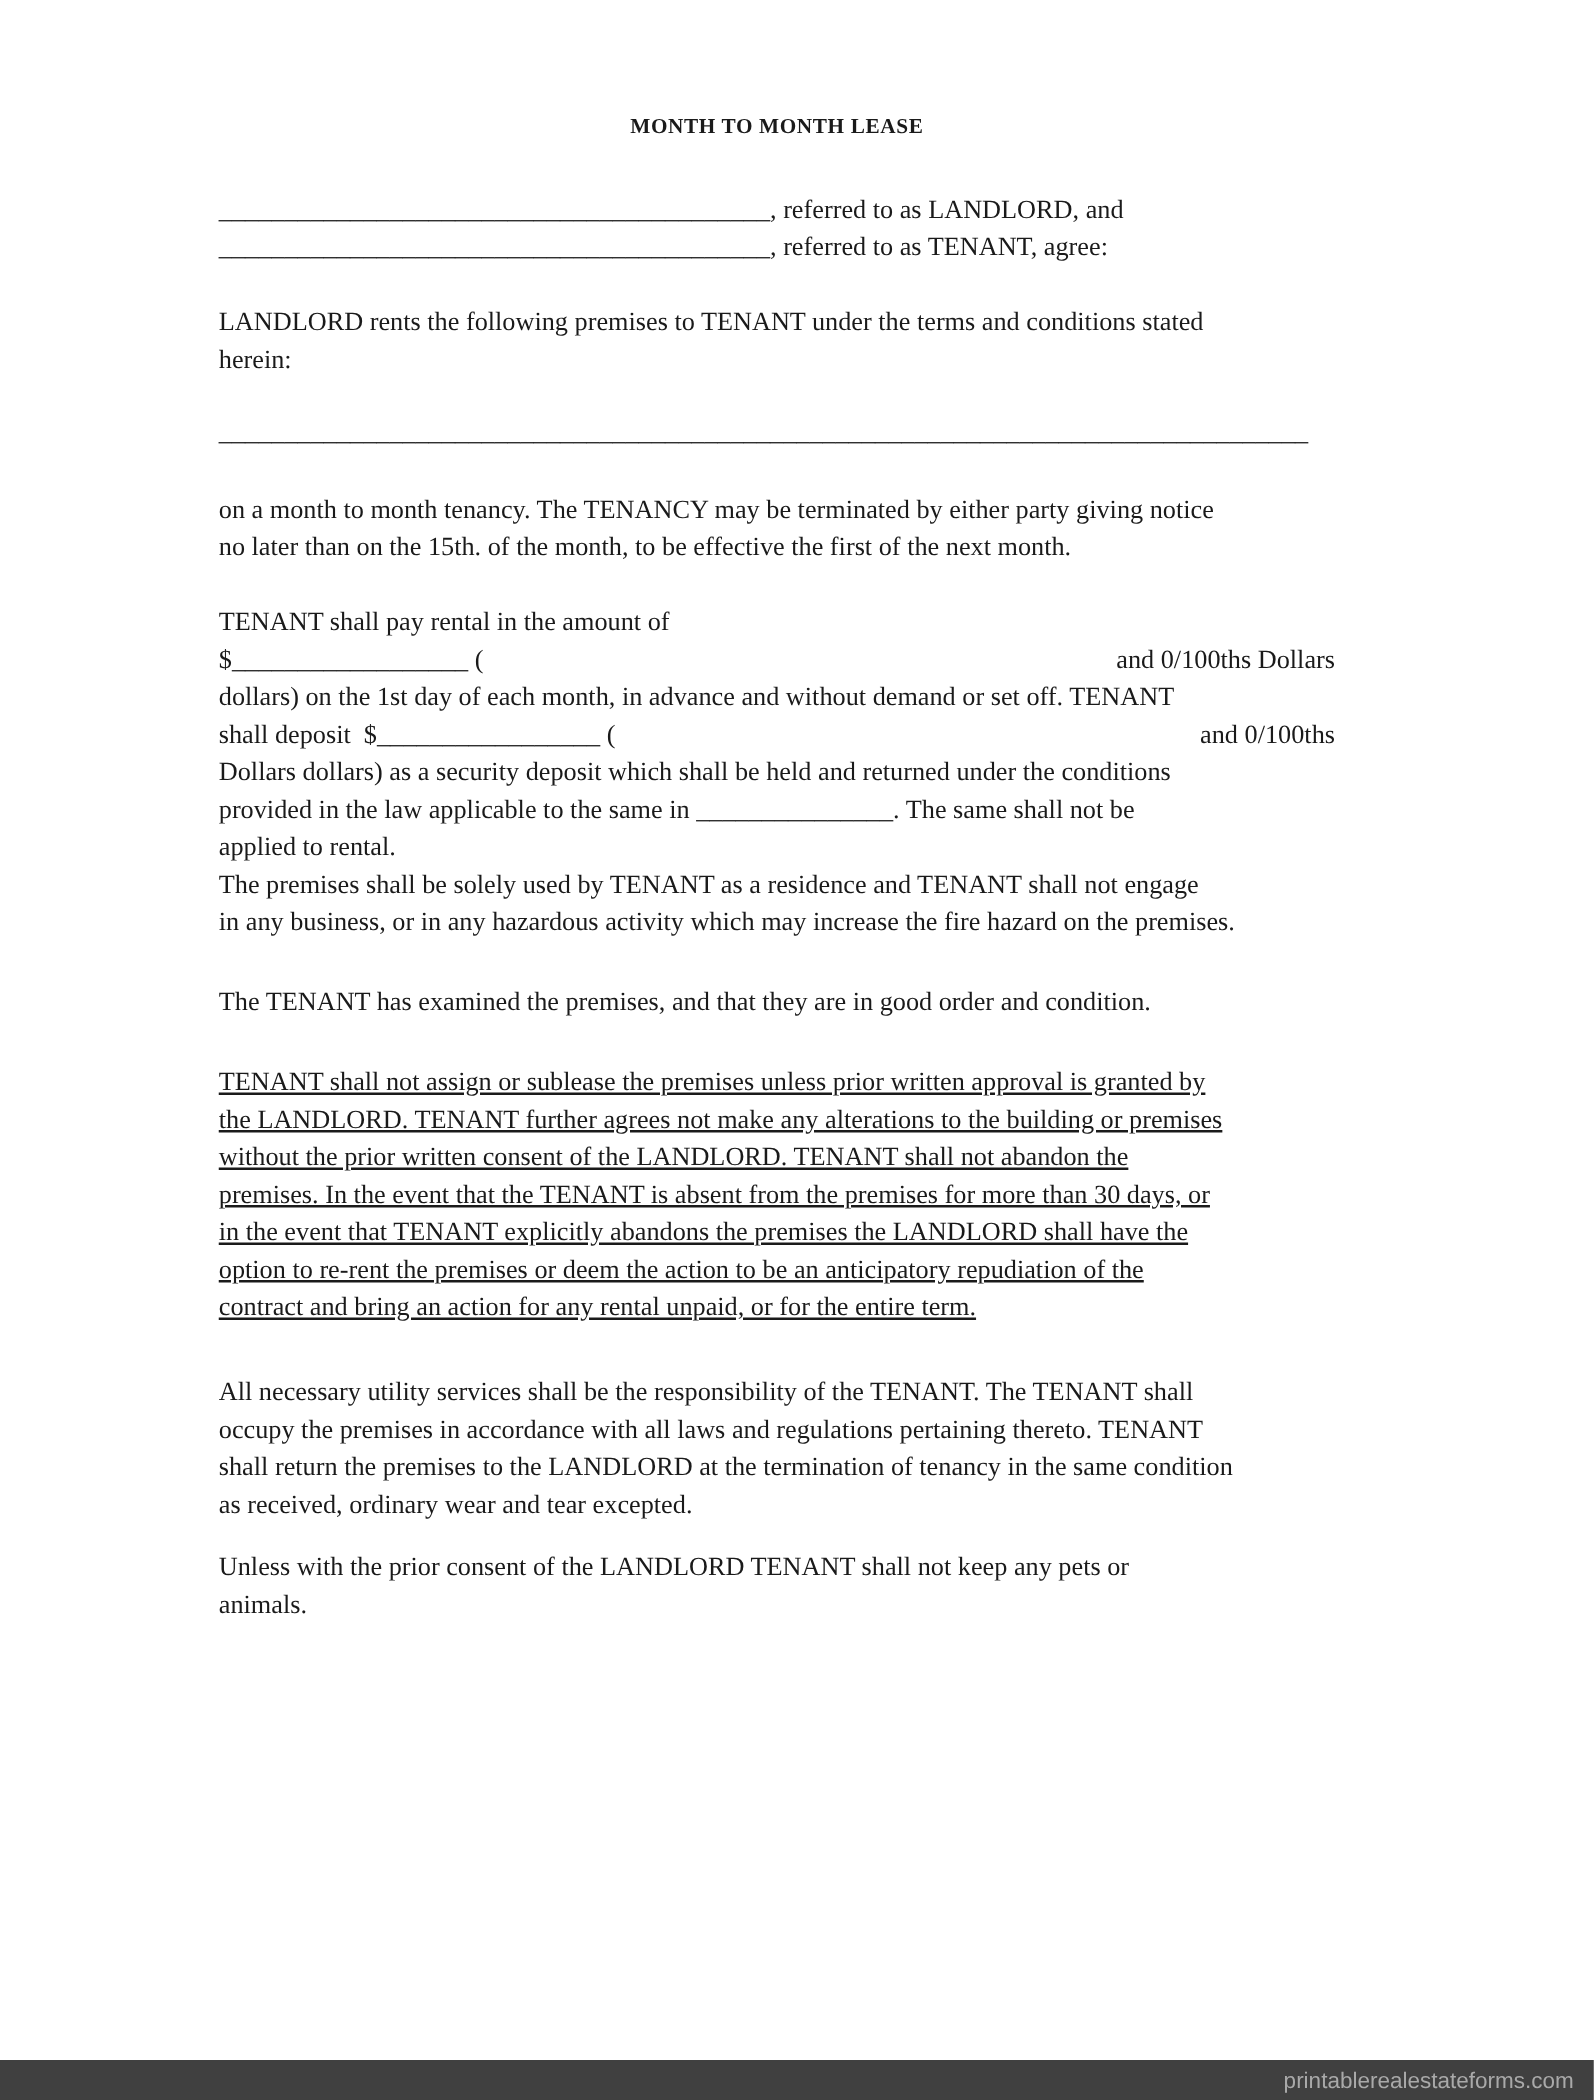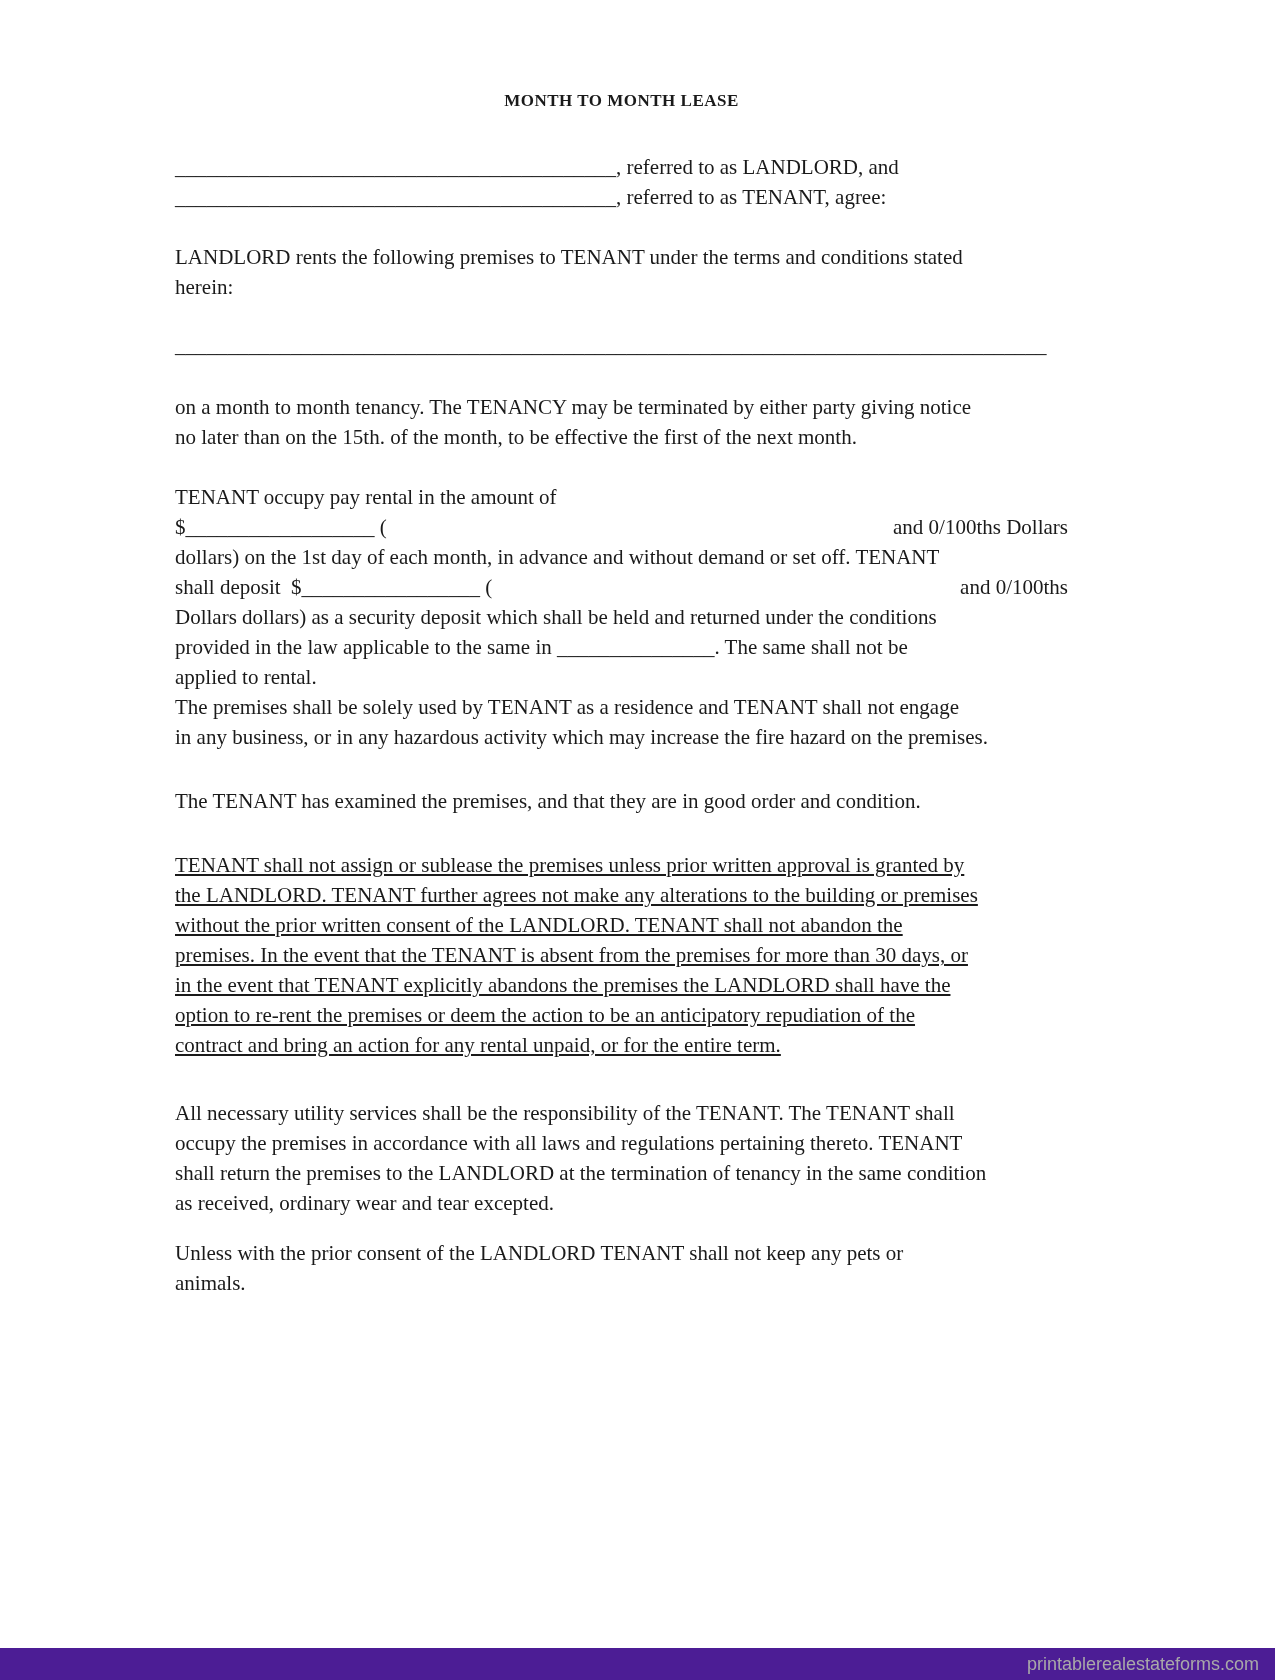--- a/index.html
+++ b/index.html
@@ -50,21 +50,21 @@
   .examined  { margin-top: 34px; }
   .assign    { margin-top: 34px; text-decoration: underline; }
   .utilities { margin-top: 38px; }
   .pets      { margin-top: 20px; }
   .footer {
     position: absolute;
     left: 0;
     bottom: 0;
     width: 100%;
     height: 32px;
-    background: #4c1d95;
+    background: #404040;
     box-sizing: border-box;
     display: flex;
     align-items: center;
     justify-content: flex-end;
     padding-right: 16px;
     font-family: "Liberation Sans", "DejaVu Sans", sans-serif;
     font-size: 18px;
     color: #a9a9a9;
   }
 </style>
@@ -88,21 +88,21 @@
   <div class="separator">
     <div class="line">___________________________________________________________________________________</div>
   </div>
 
   <div class="tenancy">
     <div class="line">on a month to month tenancy. The TENANCY may be terminated by either party giving notice</div>
     <div class="line">no later than on the 15th. of the month, to be effective the first of the next month.</div>
   </div>
 
   <div class="rent">
-    <div class="line">TENANT occupy pay rental in the amount of</div>
+    <div class="line">TENANT shall pay rental in the amount of</div>
     <div class="split-line">
       <span>$__________________ (</span>
       <span>and 0/100ths Dollars</span>
     </div>
     <div class="line">dollars) on the 1st day of each month, in advance and without demand or set off. TENANT</div>
     <div class="split-line">
       <span>shall deposit  $_________________ (</span>
       <span>and 0/100ths</span>
     </div>
     <div class="line">Dollars dollars) as a security deposit which shall be held and returned under the conditions</div>

